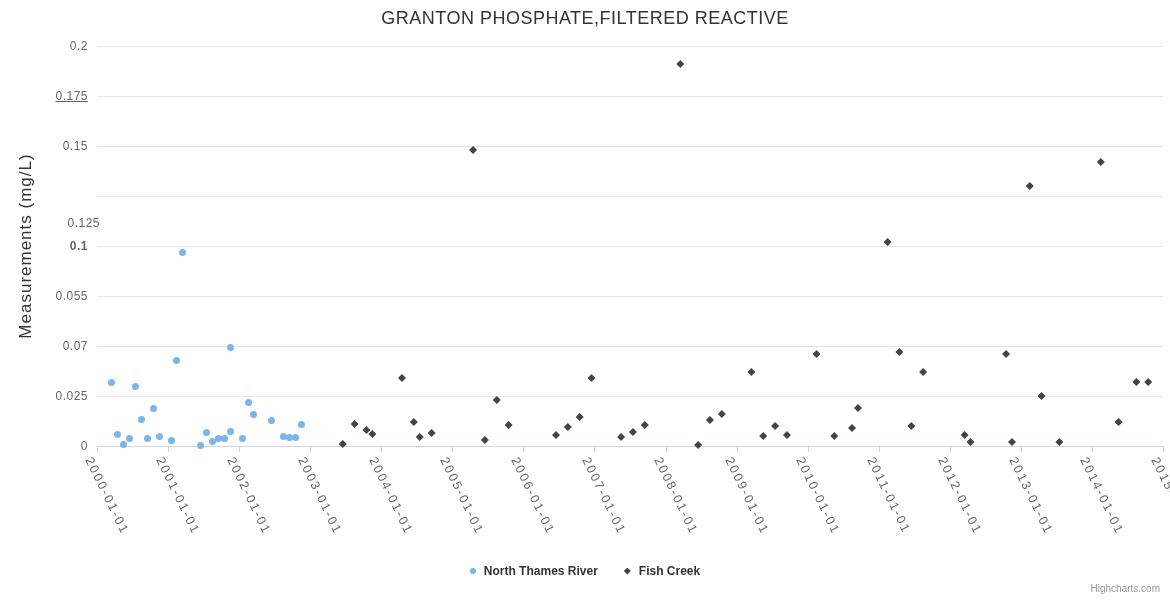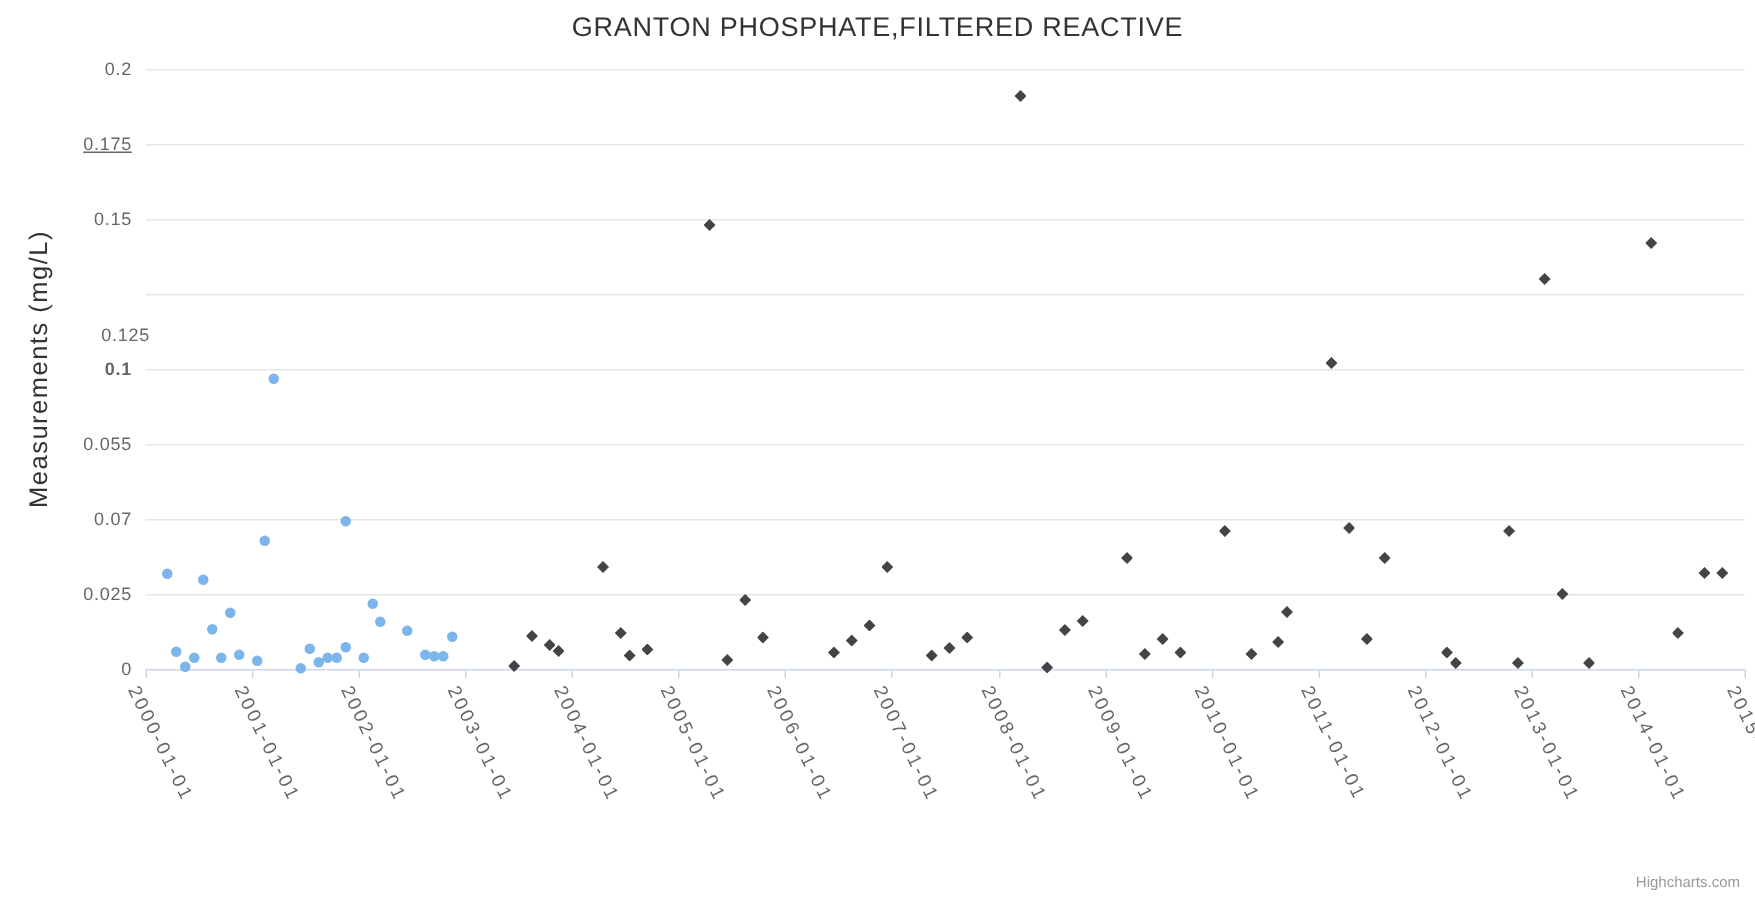--- a/index.html
+++ b/index.html
@@ -164,15 +164,25 @@
       <div class="point-diamond" title="Fish Creek: 2012-11, 0.002 mg/L" style="left: 1007.98px; top: 438px; background: rgb(67, 67, 72);"></div>
       <div class="point-diamond" title="Fish Creek: 2013-02, 0.13 mg/L" style="left: 1025.75px; top: 182px; background: rgb(67, 67, 72);"></div>
       <div class="point-diamond" title="Fish Creek: 2013-04, 0.025 mg/L" style="left: 1037.59px; top: 392px; background: rgb(67, 67, 72);"></div>
       <div class="point-diamond" title="Fish Creek: 2013-07, 0.002 mg/L" style="left: 1055.36px; top: 438px; background: rgb(67, 67, 72);"></div>
       <div class="point-diamond" title="Fish Creek: 2014-02, 0.142 mg/L" style="left: 1096.82px; top: 158px; background: rgb(67, 67, 72);"></div>
       <div class="point-diamond" title="Fish Creek: 2014-05, 0.012 mg/L" style="left: 1114.58px; top: 418px; background: rgb(67, 67, 72);"></div>
       <div class="point-diamond" title="Fish Creek: 2014-08, 0.032 mg/L" style="left: 1132.35px; top: 378px; background: rgb(67, 67, 72);"></div>
       <div class="point-diamond" title="Fish Creek: 2014-10, 0.032 mg/L" style="left: 1144.19px; top: 378px; background: rgb(67, 67, 72);"></div>
     </div>
 
+  <div class="legend">
+    <div class="legend-item">
+      <span class="legend-marker circle" style="background: rgb(124, 181, 236);"></span>
+      <span class="legend-label">North Thames River</span>
+    </div>
+    <div class="legend-item">
+      <span class="legend-marker diamond" style="background: rgb(67, 67, 72);"></span>
+      <span class="legend-label">Fish Creek</span>
+    </div>
+  </div>
 
   <a class="credits">Highcharts.com</a>
 </div>
 
 </body></html>

